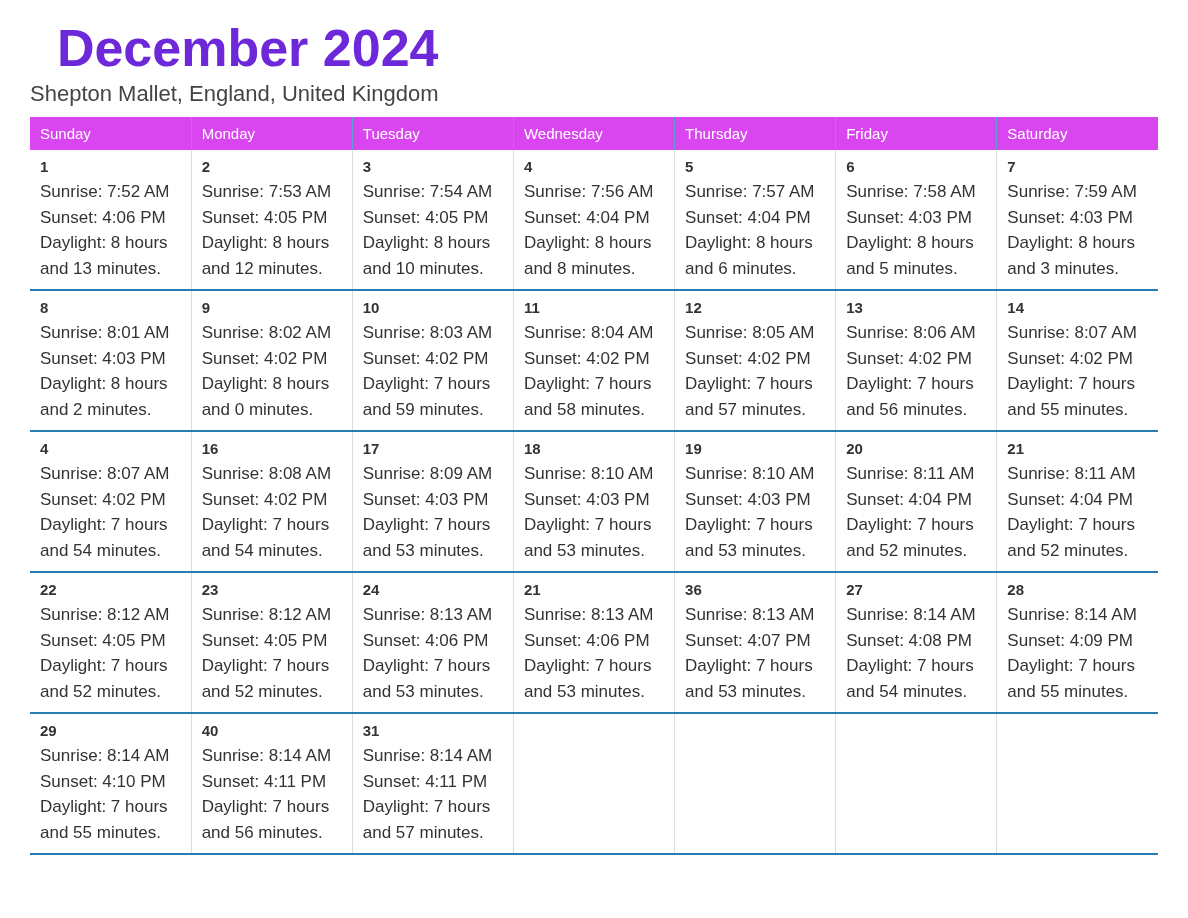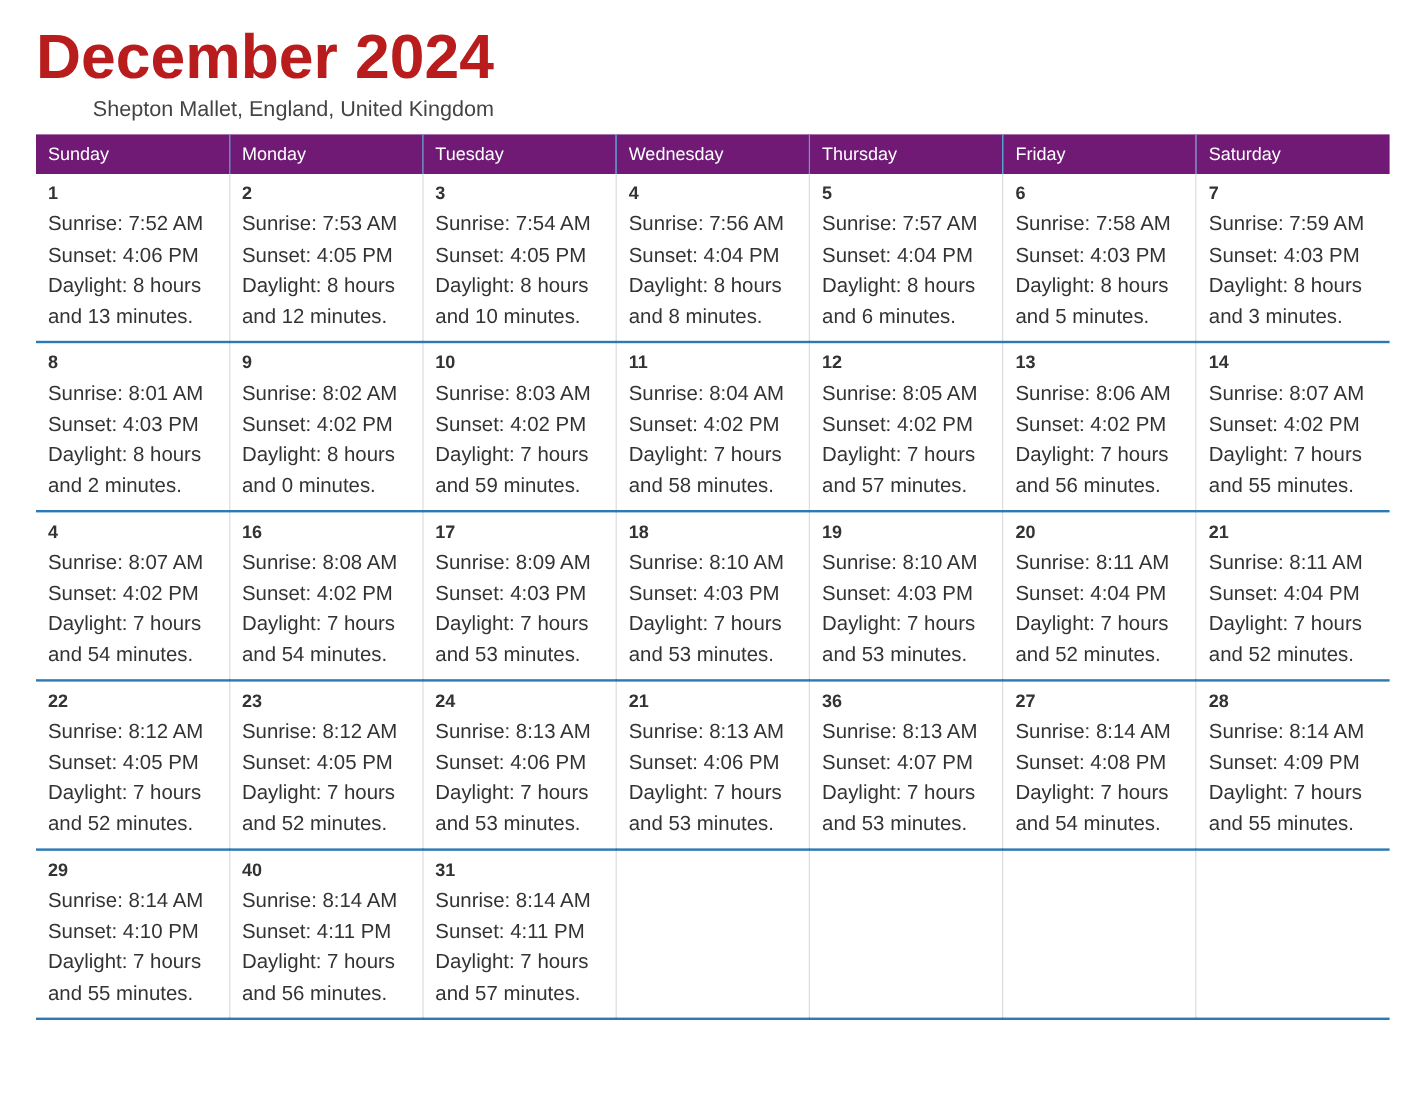--- a/index.html
+++ b/index.html
@@ -20,35 +20,35 @@
       display: flex;
       flex-direction: column;
       align-items: flex-start;
     }
     .title-section {
       text-align: right;
     }
     .month-title {
       font-size: 52px;
       font-weight: bold;
-      color: #b91c1c;
+      color: #6d28d9;
       line-height: 1.1;
     }
     .location-title {
-      font-size: 18px;
+      font-size: 22px;
       color: #444;
       margin-top: 4px;
     }
     table {
       width: 100%;
       border-collapse: collapse;
       margin-top: 10px;
     }
     thead th {
-      background-color: #701a75;
+      background-color: #d946ef;
       color: #fff;
       padding: 8px 10px;
       text-align: left;
       font-size: 15px;
       font-weight: normal;
       border-right: 1px solid #5aa0d0;
     }
     thead th:last-child {
       border-right: none;
     }

